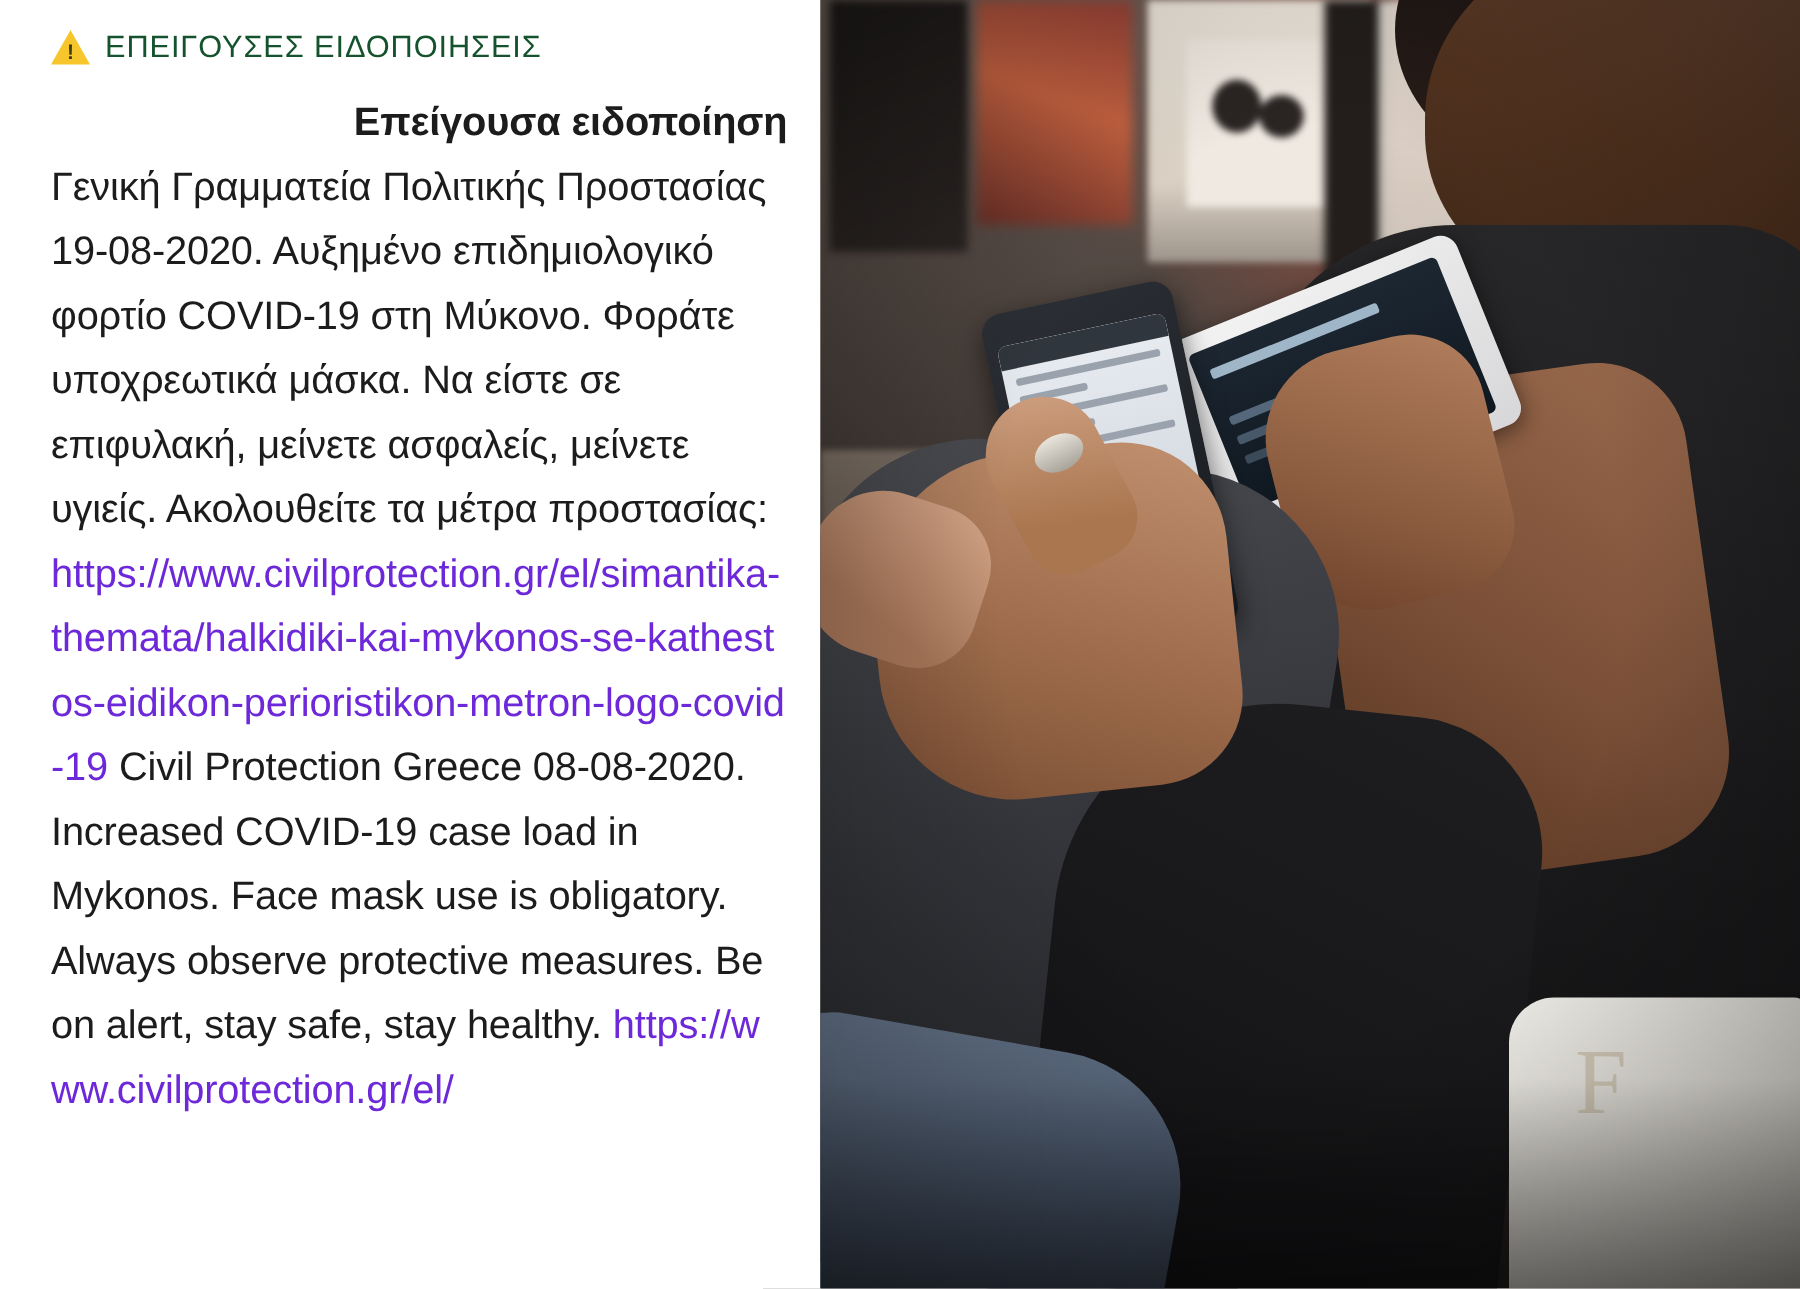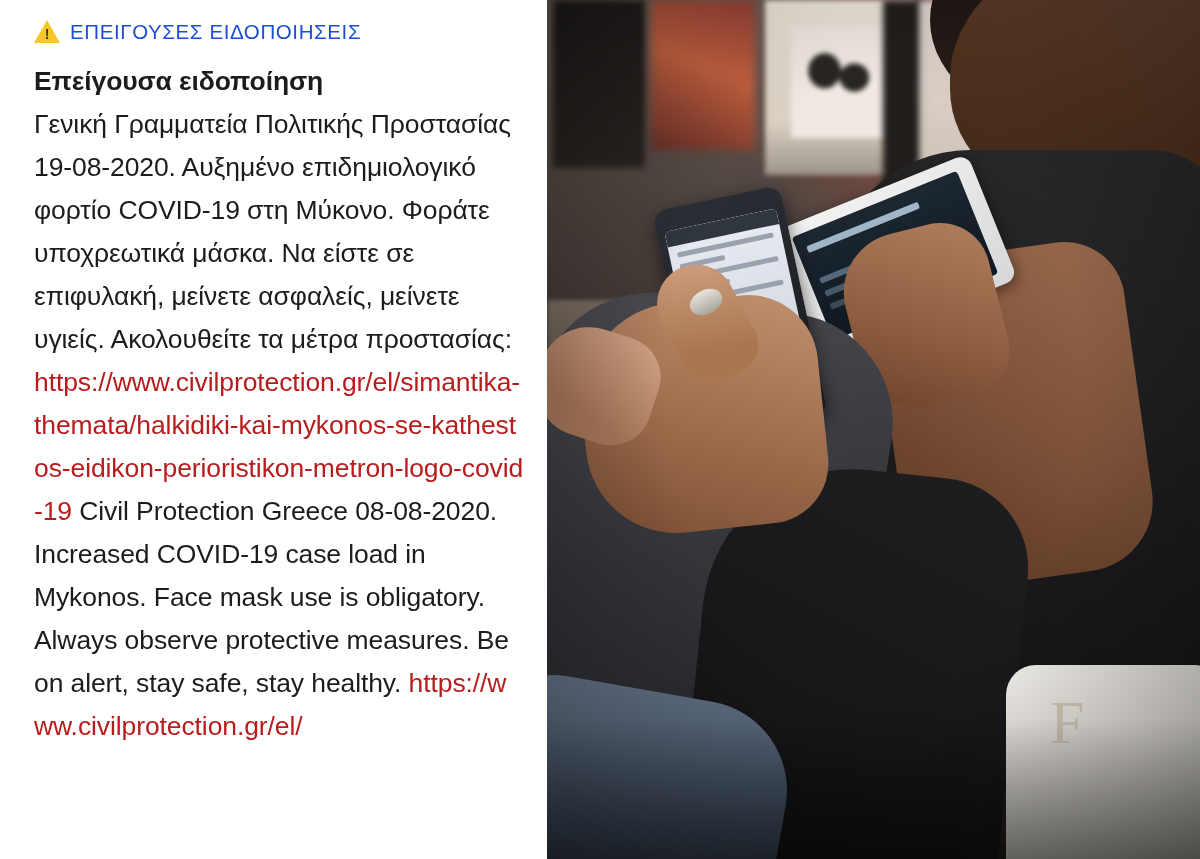--- a/index.html
+++ b/index.html
@@ -51,37 +51,38 @@
     text-align: center;
     font-size: 14px;
     line-height: 14px;
     font-weight: bold;
     color: #3d3d12;
     font-family: "Liberation Sans", sans-serif;
   }
   .alert-header-title {
     font-size: 20.5px;
     letter-spacing: 0.6px;
-    color: #1d4ed8;
+    color: #14532d;
     font-weight: 500;
     white-space: nowrap;
   }
   .alert-body {
     font-size: 26.5px;
     line-height: 43px;
     color: #1c1c1c;
     letter-spacing: -0.1px;
     word-break: break-word;
   }
   .alert-body .title {
     font-weight: bold;
     display: block;
+    text-align: right;
   }
   .alert-body .link {
-    color: #b91c1c;
+    color: #6d28d9;
     text-decoration: none;
     word-break: break-all;
   }
   .alert-body .seg { display: inline; }
 
   
   .photo {
     position: relative;
     width: 653px;
     height: 859px;

